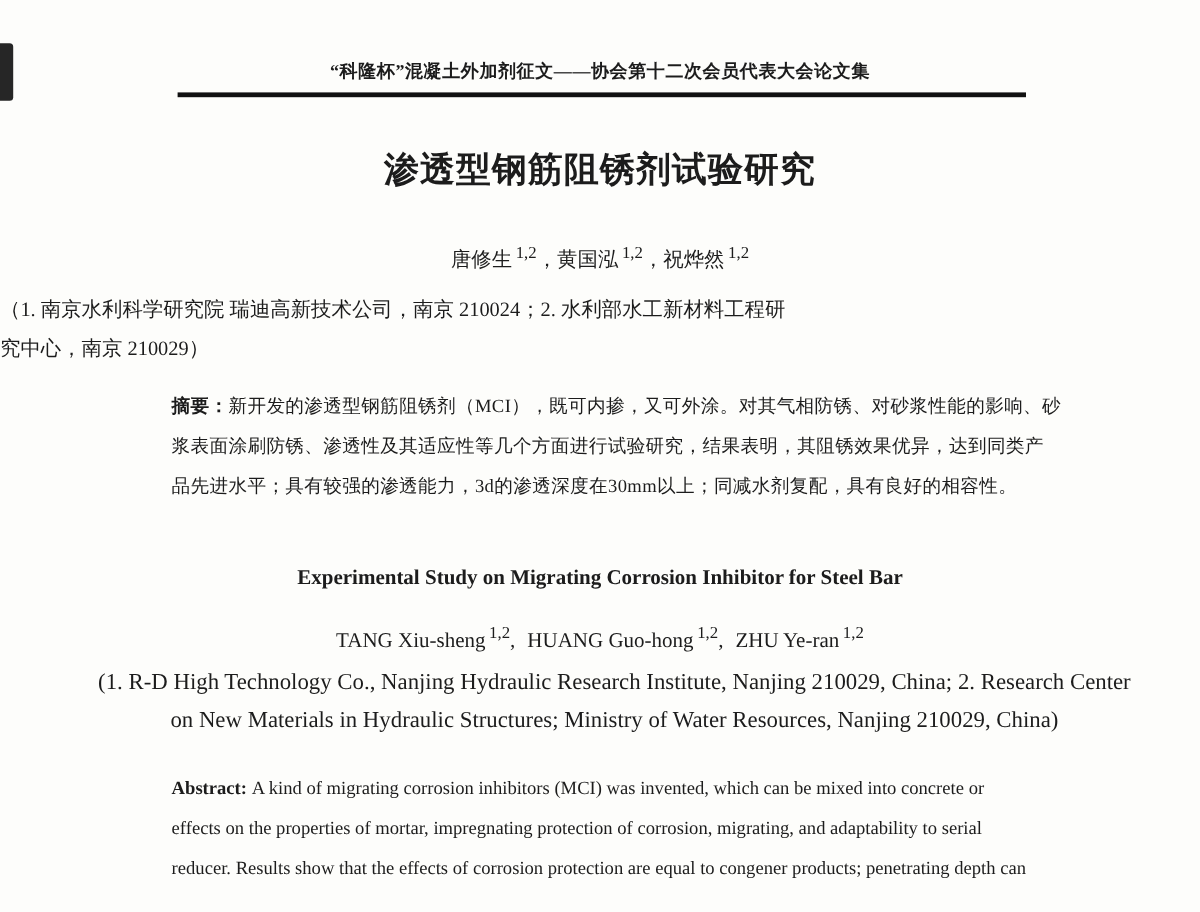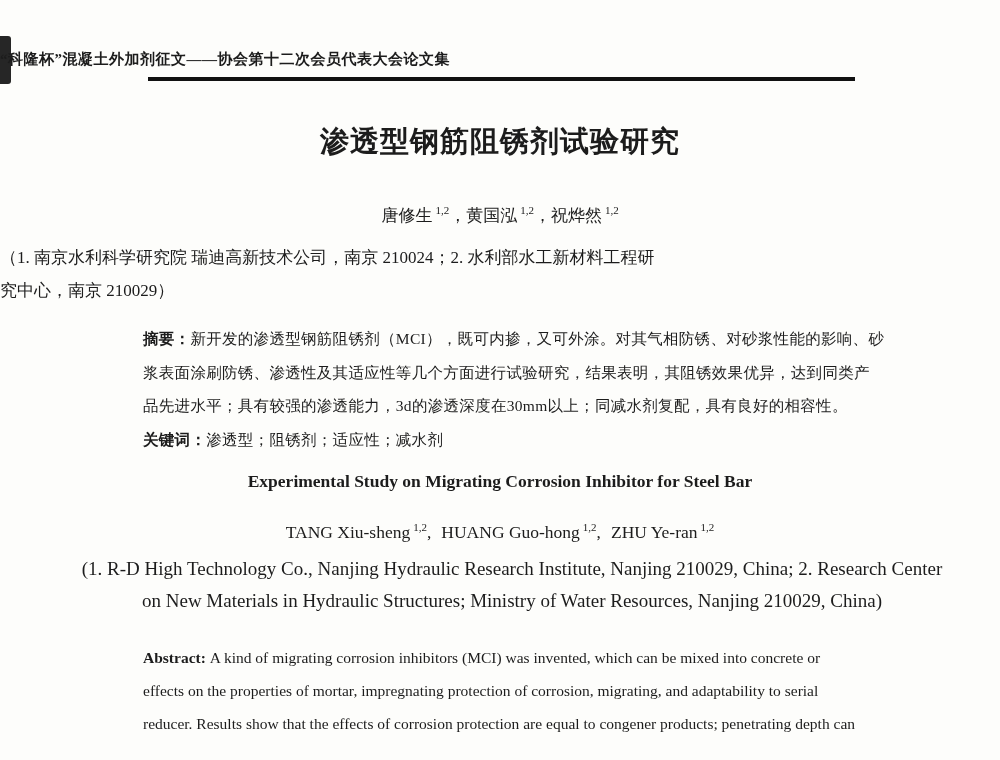--- a/index.html
+++ b/index.html
@@ -9,20 +9,21 @@
     height: 760px;
     margin: 0;
     background: #fdfdfb;
     font-family: "Liberation Serif", "DejaVu Serif", serif;
     color: #1c1c1c;
     overflow: hidden;
   }
   .running-header {
     position: absolute;
     top: 50px; left: 0; width: 100%;
+    text-align: center;
     font-size: 15px;
     font-weight: bold;
     letter-spacing: 0.5px;
   }
   .header-rule {
     position: absolute;
     top: 77px; left: 148px;
     width: 707px; height: 3.5px;
     background: #111;
   }
@@ -40,21 +41,21 @@
     font-size: 29px;
     font-weight: bold;
     letter-spacing: 1px;
   }
   .authors-cn {
     position: absolute;
     top: 204px; left: 0; width: 100%;
     text-align: center;
     font-size: 17px;
   }
-  sup { font-size: 11px; margin-left: 3px; }
+  sup { font-size: 14px; margin-left: 3px; }
   .affil-cn {
     position: absolute;
     top: 241px; left: 0; width: 100%;
     text-align: left;
     font-size: 17px;
     line-height: 33px;
   }
   .abstract-cn {
     position: absolute;
     top: 322px; left: 143px;
@@ -112,21 +113,20 @@
 
   <div class="affil-cn">
     <div class="line">（1. 南京水利科学研究院 瑞迪高新技术公司，南京 210024；2. 水利部水工新材料工程研</div>
     <div class="line">究中心，南京 210029）</div>
   </div>
 
   <div class="abstract-cn">
     <div class="line"><span class="bold-label">摘要：</span><span>新开发的渗透型钢筋阻锈剂（MCI），既可内掺，又可外涂。对其气相防锈、对砂浆性能的影响、砂</span></div>
     <div class="line">浆表面涂刷防锈、渗透性及其适应性等几个方面进行试验研究，结果表明，其阻锈效果优异，达到同类产</div>
     <div class="line">品先进水平；具有较强的渗透能力，3d的渗透深度在30mm以上；同减水剂复配，具有良好的相容性。</div>
-    <div class="line"><span class="bold-label">关键词：</span><span>渗透型；阻锈剂；适应性；减水剂</span></div>
   </div>
 
   <div class="title-en">Experimental Study on Migrating Corrosion Inhibitor for Steel Bar</div>
 
   <div class="authors-en">
     <span><span>TANG Xiu-sheng</span><sup>1,2</sup><span class="sep">,</span></span><span><span>HUANG Guo-hong</span><sup>1,2</sup><span class="sep">,</span></span><span><span>ZHU Ye-ran</span><sup>1,2</sup></span>
   </div>
 
   <div class="affil-en">
     <div class="line">(1. R-D High Technology Co., Nanjing Hydraulic Research Institute, Nanjing 210029, China; 2. Research Center</div>

